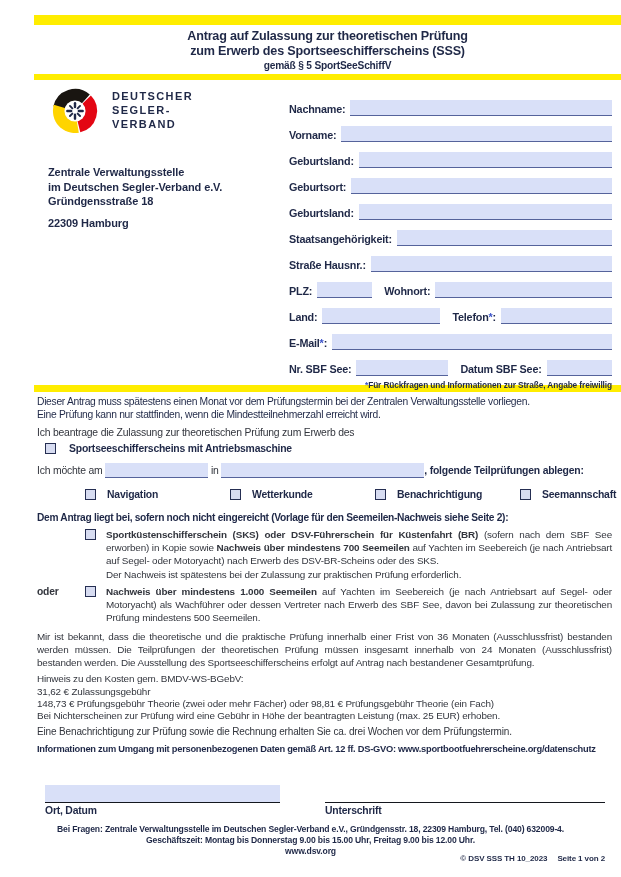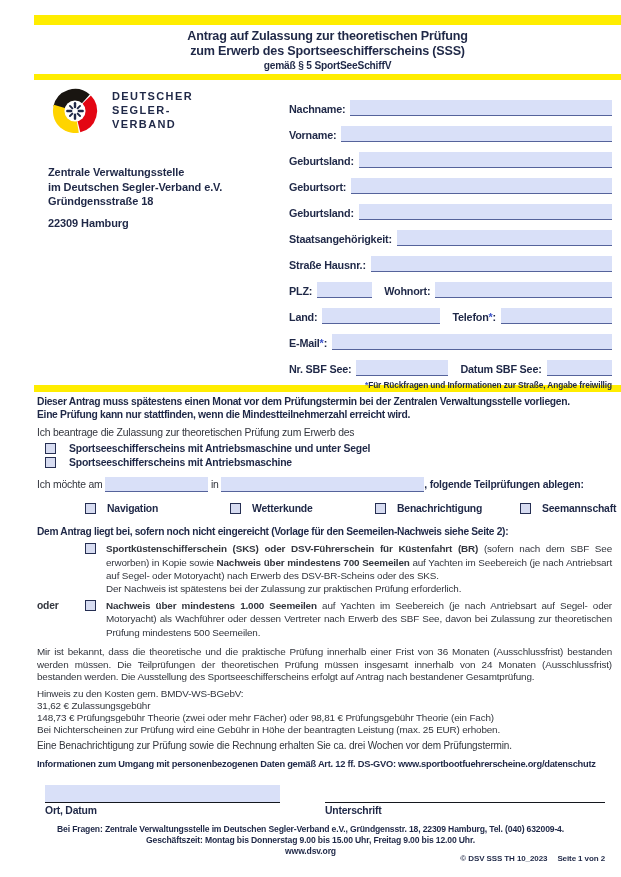--- a/index.html
+++ b/index.html
@@ -34,21 +34,21 @@
   .fld { flex: 1; height: 16px; background: #d9e0f8; border-bottom: 1px solid #55639b; }
   .w-plz { flex: none; width: 55px; }
   .w-land { flex: none; width: 118px; }
   .w-sbf { flex: none; width: 92px; }
   .star { color: #3b52c9; }
   .fnote { margin-top: 4px; text-align: right; color: #1f2847; font-weight: bold; font-size: 8.3px; letter-spacing: -0.1px; }
 
   .body { position: absolute; left: 37px; top: 395px; width: 575px; font-size: 10.4px; letter-spacing: -0.2px; }
   .b { font-weight: bold; }
   .navy { color: #1f2847; }
-  .notice { color: #1f2847; font-weight: bold; font-size: 10.3px; line-height: 13.2px; letter-spacing: -0.3px; }
+  .notice { color: #1f2847; font-weight: normal; font-size: 10.3px; line-height: 13.2px; letter-spacing: -0.3px; }
   .intro { margin-top: 5px; line-height: 13px; }
   .optline { margin-top: 3.5px; display: flex; align-items: center; padding-left: 8px; }
   .optline .cb { margin-right: 13px; }
   .optlabel { color: #1f2847; font-weight: bold; font-size: 10.4px; }
   .cb { width: 11px; height: 11px; background: #d7dcf1; border: 1.7px solid #252e52; display: inline-block; flex: none; }
 
   .examline { margin-top: 9px; height: 17px; line-height: 15px; }
   .examline > span { vertical-align: bottom; }
   .ifld { display: inline-block; height: 15px; background: #d9e0f8; border-bottom: 1px solid #55639b; }
   .w-date { width: 103px; }
@@ -185,24 +185,20 @@
 
     <div class="notice">
       <span>Dieser Antrag muss spätestens einen Monat vor dem Prüfungstermin bei der Zentralen Verwaltungsstelle vorliegen.</span><br>
       <span>Eine Prüfung kann nur stattfinden, wenn die Mindestteilnehmerzahl erreicht wird.</span>
     </div>
 
     <div class="intro">Ich beantrage die Zulassung zur theoretischen Prüfung zum Erwerb des</div>
 
     <div class="optline">
       <span class="cb"></span>
-      <span class="optlabel">Sportseeschifferscheins mit Antriebsmaschine und unter Segel</span>
-    </div>
-    <div class="optline">
-      <span class="cb"></span>
       <span class="optlabel">Sportseeschifferscheins mit Antriebsmaschine</span>
     </div>
 
     <div class="examline"><span>Ich möchte am</span> <span class="ifld w-date"></span> <span>in</span> <span class="ifld w-place"></span><span class="b navy">, folgende Teilprüfungen ablegen:</span></div>
 
     <div class="subjects">
       <span class="subj">
         <span class="cb"></span>
         <span class="optlabel">Navigation</span>
       </span>

